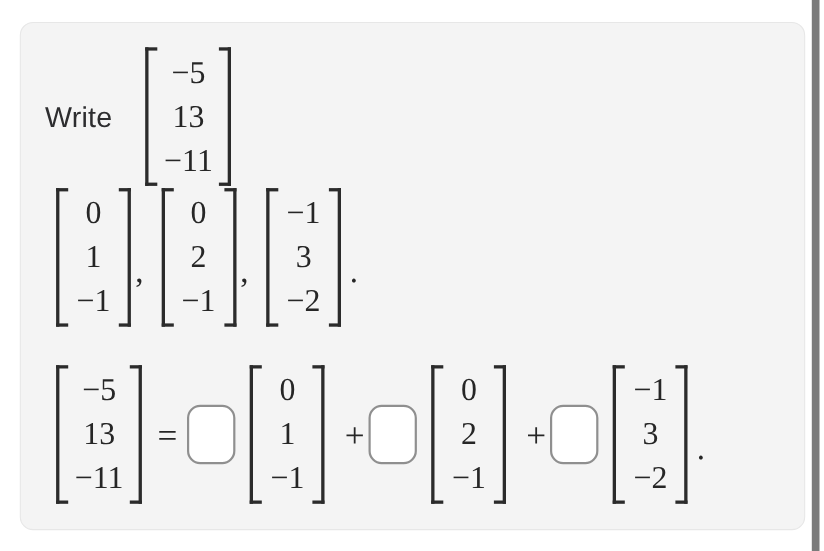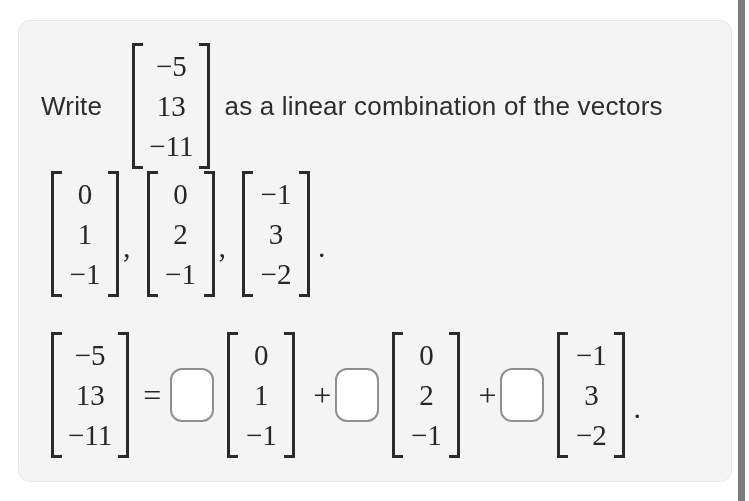--- a/index.html
+++ b/index.html
@@ -62,21 +62,20 @@
     <span class="matrix m-row1">
       <span class="bracket left"></span>
       <span class="mcol">
         <span class="mcell">−5</span>
         <span class="mcell">13</span>
         <span class="mcell">−11</span>
       </span>
       <span class="bracket right"></span>
     </span>
 
-    <span class="plain-text">as a linear combination of the vectors</span>
   </div>
 
   <div class="row row2">
     <span class="matrix">
       <span class="bracket left"></span>
       <span class="mcol">
         <span class="mcell">0</span>
         <span class="mcell">1</span>
         <span class="mcell">−1</span>
       </span>

